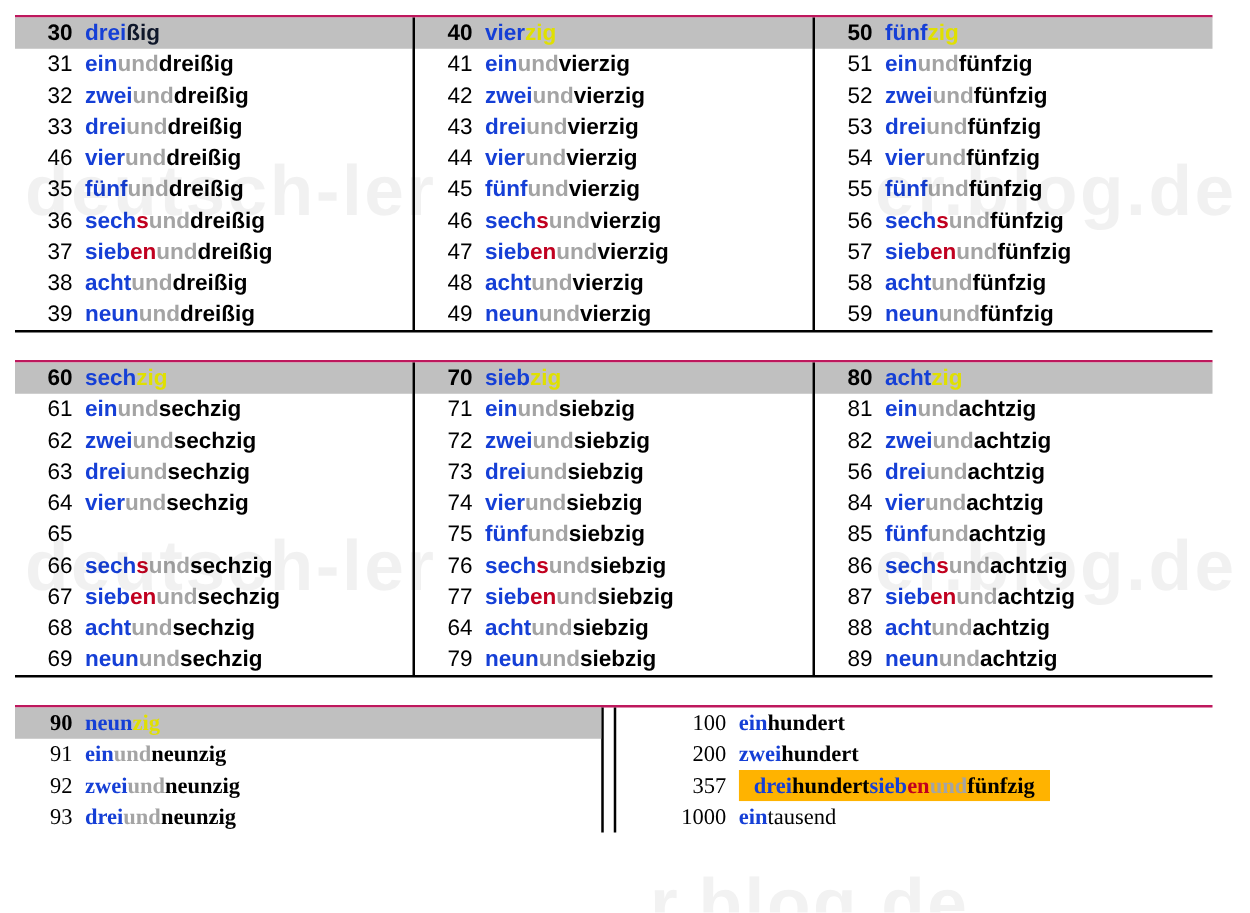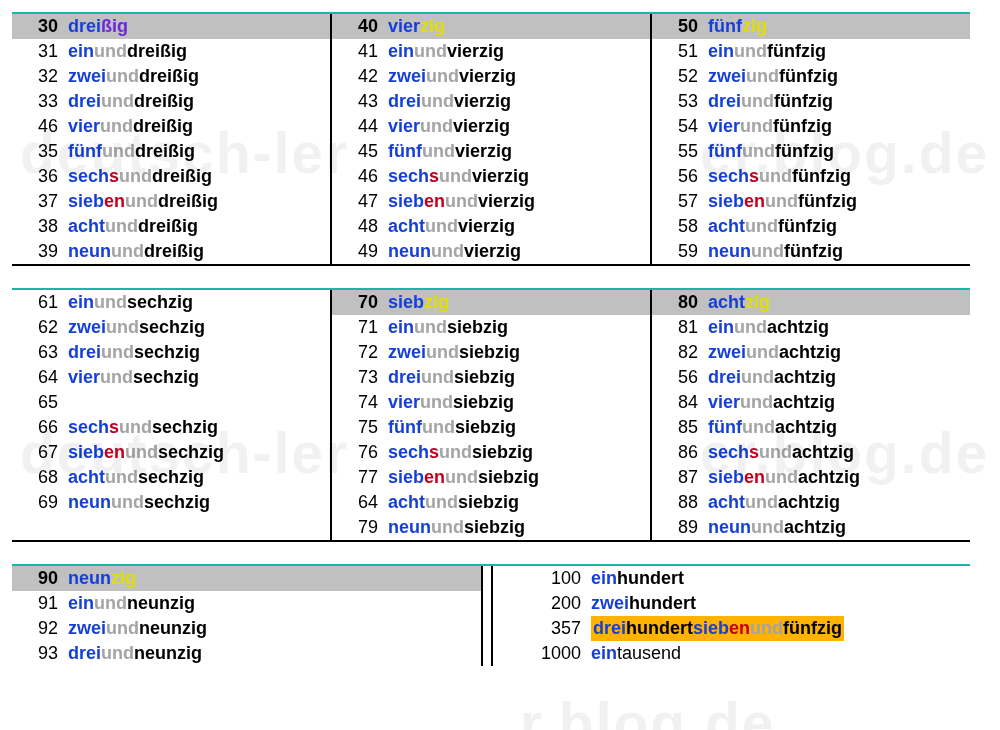--- a/index.html
+++ b/index.html
@@ -1,40 +1,40 @@
 <!DOCTYPE html>
 <html><head>
 <meta charset="utf-8">
 <style>
   html,body{margin:0;padding:0;background:#fff;font-family:"Trebuchet MS",Verdana,Arial,sans-serif;font-size:18px;color:#000;}
   .page{width:1000px;height:730px;position:relative;overflow:hidden;padding:12px 30px 0 12px;box-sizing:border-box;}
   .wm{position:absolute;color:#000;opacity:.05;font-size:57px;font-weight:bold;pointer-events:none;white-space:nowrap;letter-spacing:2px;}
-  .grid{display:flex;border-top:2px solid #14b8a6;border-bottom:2px solid #000;margin-bottom:22px;}
+  .grid{display:flex;border-top:2px solid #be185d;border-bottom:2px solid #000;margin-bottom:22px;}
   .col{flex:1;border-left:2px solid #000;display:flex;flex-direction:column;min-width:0;}
   .col:first-child{border-left:none;}
   .row{display:flex;align-items:center;height:25px;line-height:25px;}
   .row.head{background:#c0c0c0;}
   .num{width:46px;text-align:right;padding-right:10px;font-weight:normal;color:#000;}
   .row.head .num{font-weight:bold;}
   .word{flex:1;white-space:nowrap;overflow:hidden;}
   .row.head .word{font-weight:bold;}
   .seg{ }
   .blue{color:#153fd6;font-weight:bold;}
   .red{color:#c1001f;font-weight:bold;}
   .und{color:#a4a4a4;font-weight:bold;}
   .tens{color:#000;font-weight:bold;}
   .zig{color:#e0e000;}
-  .ssig{color:#6d28d9;}
+  .ssig{color:#0f172a;}
   .plain{color:#000;font-weight:normal;text-align:center;}
-  .hund{display:flex;}
+  .hund{display:flex;font-family:Liberation Serif, serif;}
   .ninety{width:290px;border-right:2px solid #000;}
   .gap{width:0;border-right:2px solid #000;margin-left:8px;}
   .big{flex:1;padding-left:8px;}
   .big .num{width:80px;font-weight:normal;}
-  .hl{background:#ffb300;display:inline-block;padding:0 2px;}
+  .hl{background:#ffb300;display:inline-block;padding:0 12px;}
 </style>
 </head>
 <body>
 <div class="page">
 
 <div class="wm" style="top:120px;left:20px;">deutsch-ler</div>
 <div class="wm" style="top:120px;left:700px;">er.blog.de</div>
 <div class="wm" style="top:420px;left:20px;">deutsch-ler</div>
 <div class="wm" style="top:420px;left:700px;">er.blog.de</div>
 <div class="wm" style="top:690px;left:520px;">r.blog.de</div>
@@ -163,20 +163,24 @@
     <div class="word"><span class="seg blue">acht</span><span class="seg und">und</span><span class="seg tens">fünfzig</span></div>
   </div>
           <div class="row">
     <div class="num">59</div>
     <div class="word"><span class="seg blue">neun</span><span class="seg und">und</span><span class="seg tens">fünfzig</span></div>
   </div>
         </div>
       </div>
       <div class="grid">
         <div class="col">
+          <div class="row head">
+    <div class="num">60</div>
+    <div class="word"><span class="seg blue">sech</span><span class="seg zig">zig</span></div>
+  </div>
           <div class="row">
     <div class="num">61</div>
     <div class="word"><span class="seg blue">ein</span><span class="seg und">und</span><span class="seg tens">sechzig</span></div>
   </div>
           <div class="row">
     <div class="num">62</div>
     <div class="word"><span class="seg blue">zwei</span><span class="seg und">und</span><span class="seg tens">sechzig</span></div>
   </div>
           <div class="row">
     <div class="num">63</div>

